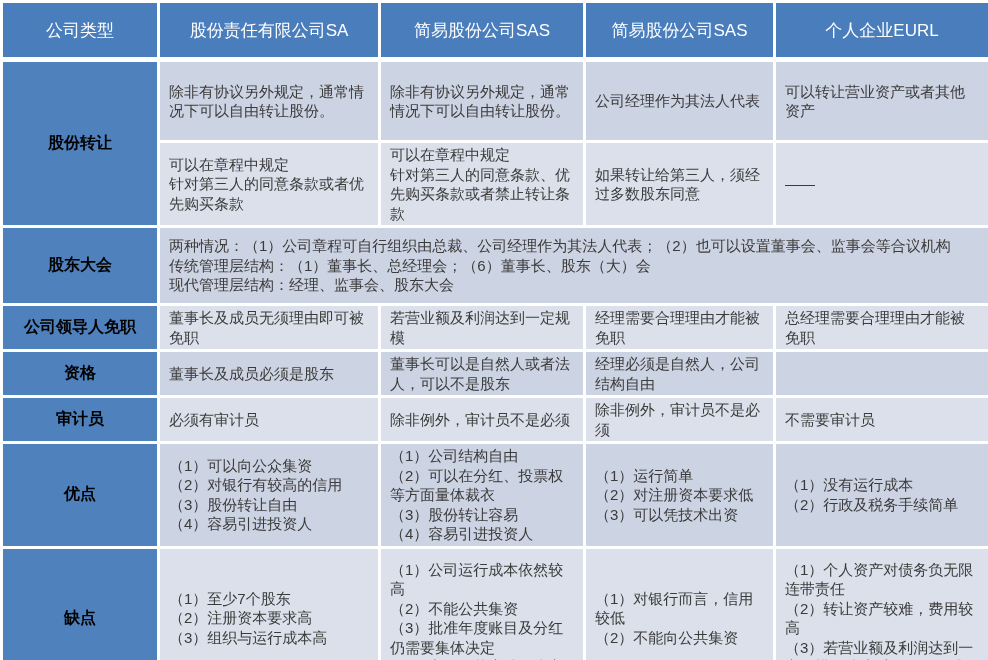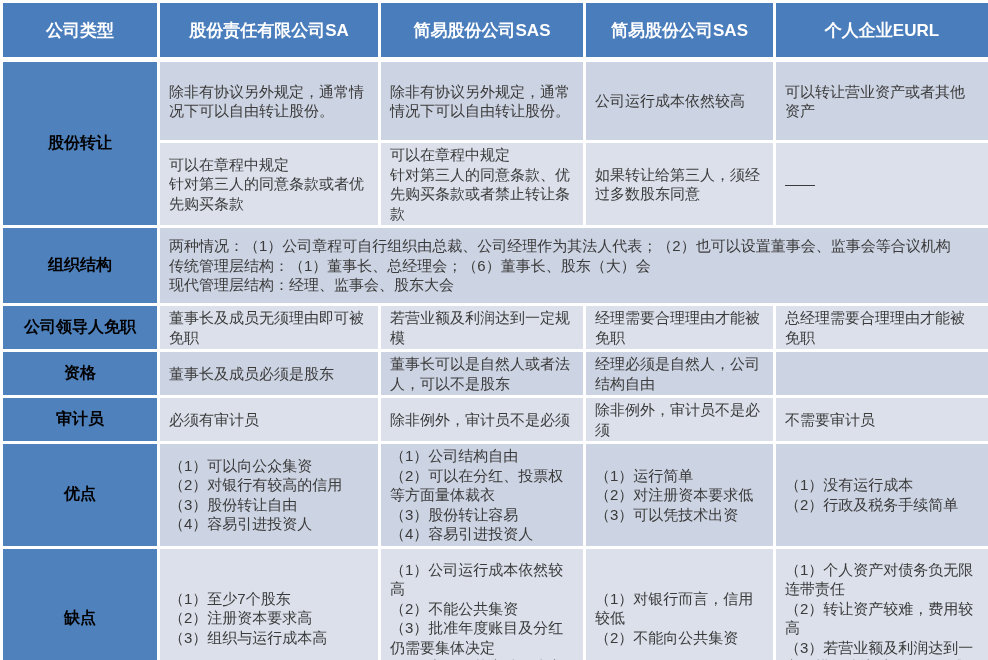--- a/index.html
+++ b/index.html
@@ -8,21 +8,21 @@
     font-family:"Liberation Sans","DejaVu Sans",sans-serif;
   }
   table.cmp{
     border-collapse:collapse;table-layout:fixed;
     width:988px;height:660px;background:#ffffff;
   }
   table.cmp th,table.cmp td{
     border:3px solid #ffffff;overflow:hidden;box-sizing:border-box;
   }
   th.head{
-    background:#4A7DBC;color:#ffffff;font-weight:bold;font-size:17px;
+    background:#4A7DBC;color:#ffffff;font-weight:normal;font-size:17px;
     text-align:center;vertical-align:middle;padding:2px 4px;
   }
   tr.header-row th{border-bottom:5px solid #ffffff;}
   td.rowlabel{
     background:#4F81BD;color:#000000;font-weight:bold;font-size:16px;
     text-align:center;vertical-align:middle;padding:2px 4px;
     border-right:5px solid #ffffff;
   }
   td.cell{
     color:#3B3B3B;font-size:15px;line-height:1.3;
@@ -53,35 +53,35 @@
     <th class="head">股份责任有限公司SA</th>
     <th class="head">简易股份公司SAS</th>
     <th class="head">简易股份公司SAS</th>
     <th class="head">个人企业EURL</th>
   </tr>
 
   <tr style="height:82px;">
     <td class="rowlabel" rowspan="2">股份转让</td>
     <td class="cell dark">除非有协议另外规定，通常情况下可以自由转让股份。</td>
     <td class="cell dark">除非有协议另外规定，通常情况下可以自由转让股份。</td>
-    <td class="cell dark">公司运行成本依然较高</td>
+    <td class="cell dark">公司经理作为其法人代表</td>
     <td class="cell dark">可以转让营业资产或者其他资产</td>
   </tr>
 
   <tr style="height:76px;">
     <td class="cell light">可以在章程中规定
 针对第三人的同意条款或者优先购买条款</td>
     <td class="cell light">可以在章程中规定
 针对第三人的同意条款、优先购买条款或者禁止转让条款</td>
     <td class="cell light">如果转让给第三人，须经过多数股东同意</td>
     <td class="cell light">——</td>
   </tr>
 
   <tr style="height:78px;">
-    <td class="rowlabel">组织结构</td>
+    <td class="rowlabel">股东大会</td>
     <td class="cell dark" colspan="4">两种情况：（1）公司章程可自行组织由总裁、公司经理作为其法人代表；（2）也可以设置董事会、监事会等合议机构
 传统管理层结构：（1）董事长、总经理会；（6）董事长、股东（大）会
 现代管理层结构：经理、监事会、股东大会</td>
   </tr>
 
   <tr style="height:42px;">
     <td class="rowlabel">公司领导人免职</td>
     <td class="cell light">董事长及成员无须理由即可被免职</td>
     <td class="cell light">若营业额及利润达到一定规模</td>
     <td class="cell light">经理需要合理理由才能被免职</td>

